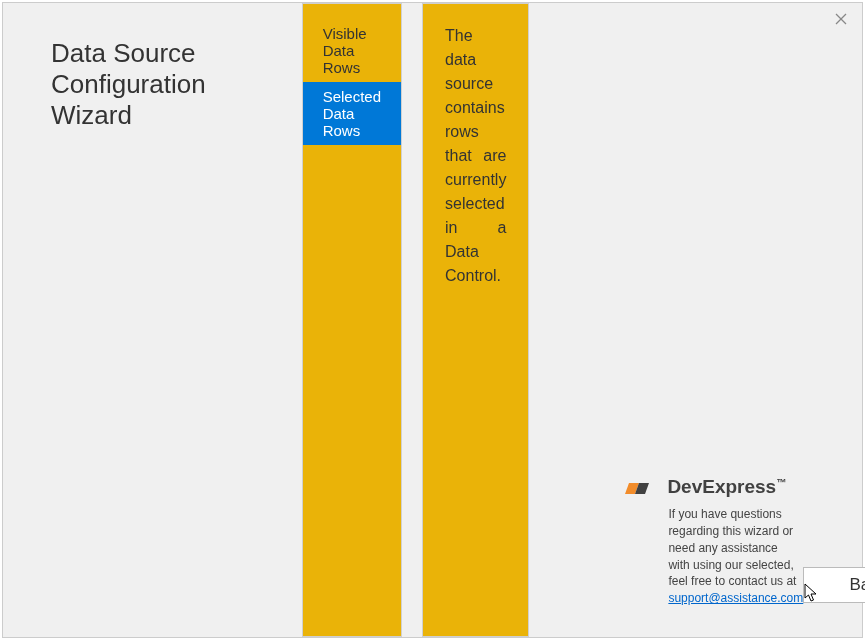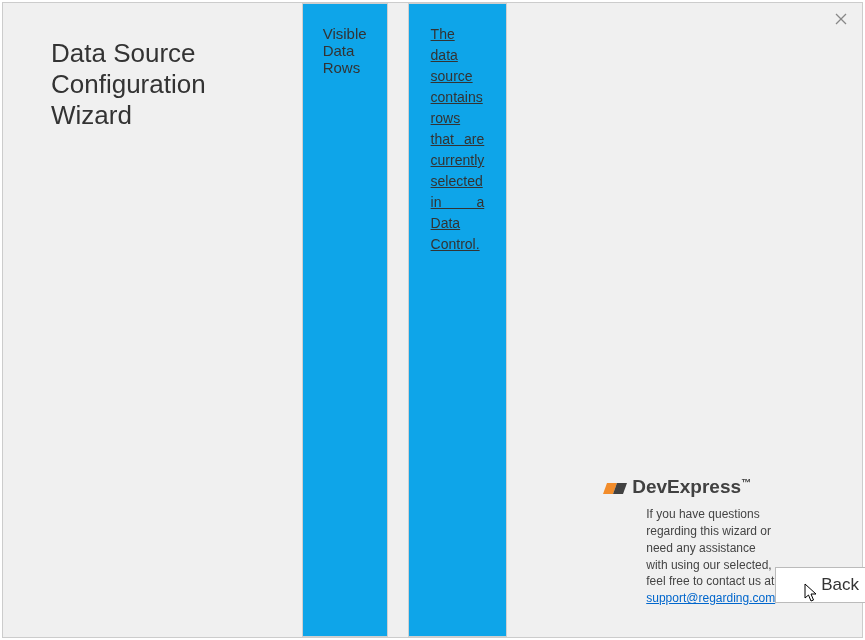--- a/index.html
+++ b/index.html
@@ -45,63 +45,62 @@
     }
     .panels {
       display: flex;
       padding: 0 48px;
       gap: 20px;
       flex: 1;
       min-height: 0;
     }
     .panel {
       flex: 1;
-      background: #0ea5e9;
+      background: #eab308;
       border: 1px solid #d0d0d0;
       position: relative;
     }
     .left-panel {
       padding-top: 15px;
     }
     .option-item {
       padding: 6px 20px;
       font-size: 15px;
       color: #333;
       cursor: pointer;
     }
     .option-item.selected {
       background: #0078d7;
       color: #fff;
     }
     .right-panel {
       padding: 20px 22px;
     }
     .description {
-      font-size: 14px;
+      font-size: 16px;
       color: #333;
       text-align: justify;
       text-align-last: left;
       line-height: 1.5;
-      text-decoration: underline;
     }
     .footer {
       display: flex;
       justify-content: space-between;
       align-items: flex-end;
       padding: 28px 48px 30px 48px;
     }
     .footer-left {
       display: flex;
       flex-direction: column;
       gap: 6px;
     }
     .logo-wrap {
       display: flex;
       align-items: center;
-      gap: 3px;
+      gap: 16px;
       margin-bottom: 2px;
       margin-top: 9px;
     }
     .logo-icon svg {
       display: block;
     }
     .logo-text {
       font-size: 19px;
       font-weight: 700;
       color: #414141;
@@ -162,20 +161,21 @@
       <line x1="1" y1="1" x2="11" y2="11" stroke="#888" stroke-width="1.2"></line>
       <line x1="11" y1="1" x2="1" y2="11" stroke="#888" stroke-width="1.2"></line>
     </svg>
   </div>
 
   <div class="title">Data Source Configuration Wizard</div>
 
   <div class="panels">
     <div class="panel left-panel">
       <div class="option-item">Visible Data Rows</div>
+      <div class="option-item selected">Selected Data Rows</div>
     </div>
     <div class="panel right-panel">
       <div class="description">The data source contains rows that are currently selected in a Data Control.</div>
     </div>
   </div>
 
   <div class="footer">
     <div class="footer-left">
       <div class="logo-wrap">
         <span class="logo-icon">
@@ -183,21 +183,21 @@
             <polygon points="0,18 10,18 14,7 4,7" fill="#f28c2a"></polygon>
             <polygon points="10,18 20,18 24,7 14,7" fill="#414141"></polygon>
           </svg>
         </span>
         <span class="logo-text">
           <span>DevExpress</span><span class="logo-tm">™</span>
         </span>
       </div>
       <div class="help-text">
         <span>If you have questions regarding this wizard or need any assistance</span><br>
-        <span>with using our selected, feel free to contact us at </span><span class="help-link">support@regarding.com</span>
+        <span>with using our selected, feel free to contact us at </span><span class="help-link">support@assistance.com</span>
       </div>
     </div>
     <div class="footer-right">
       <button class="btn">Back</button>
       <button class="btn primary">Next</button>
     </div>
   </div>
 
   <div class="cursor-icon">
     <svg width="16" height="20" viewBox="0 0 16 20">

